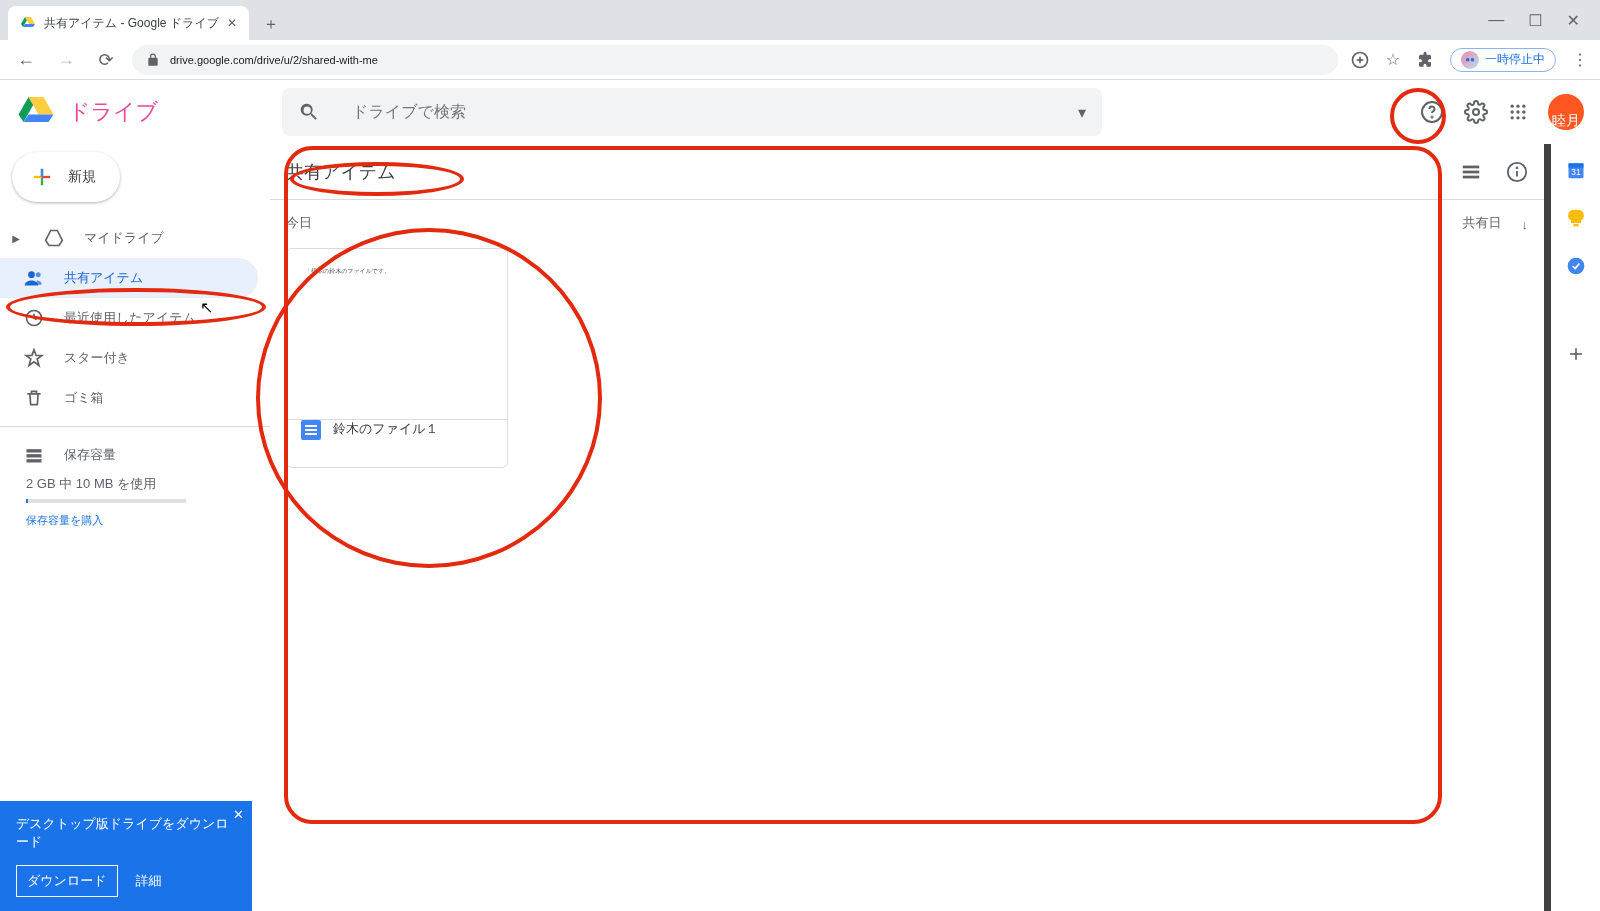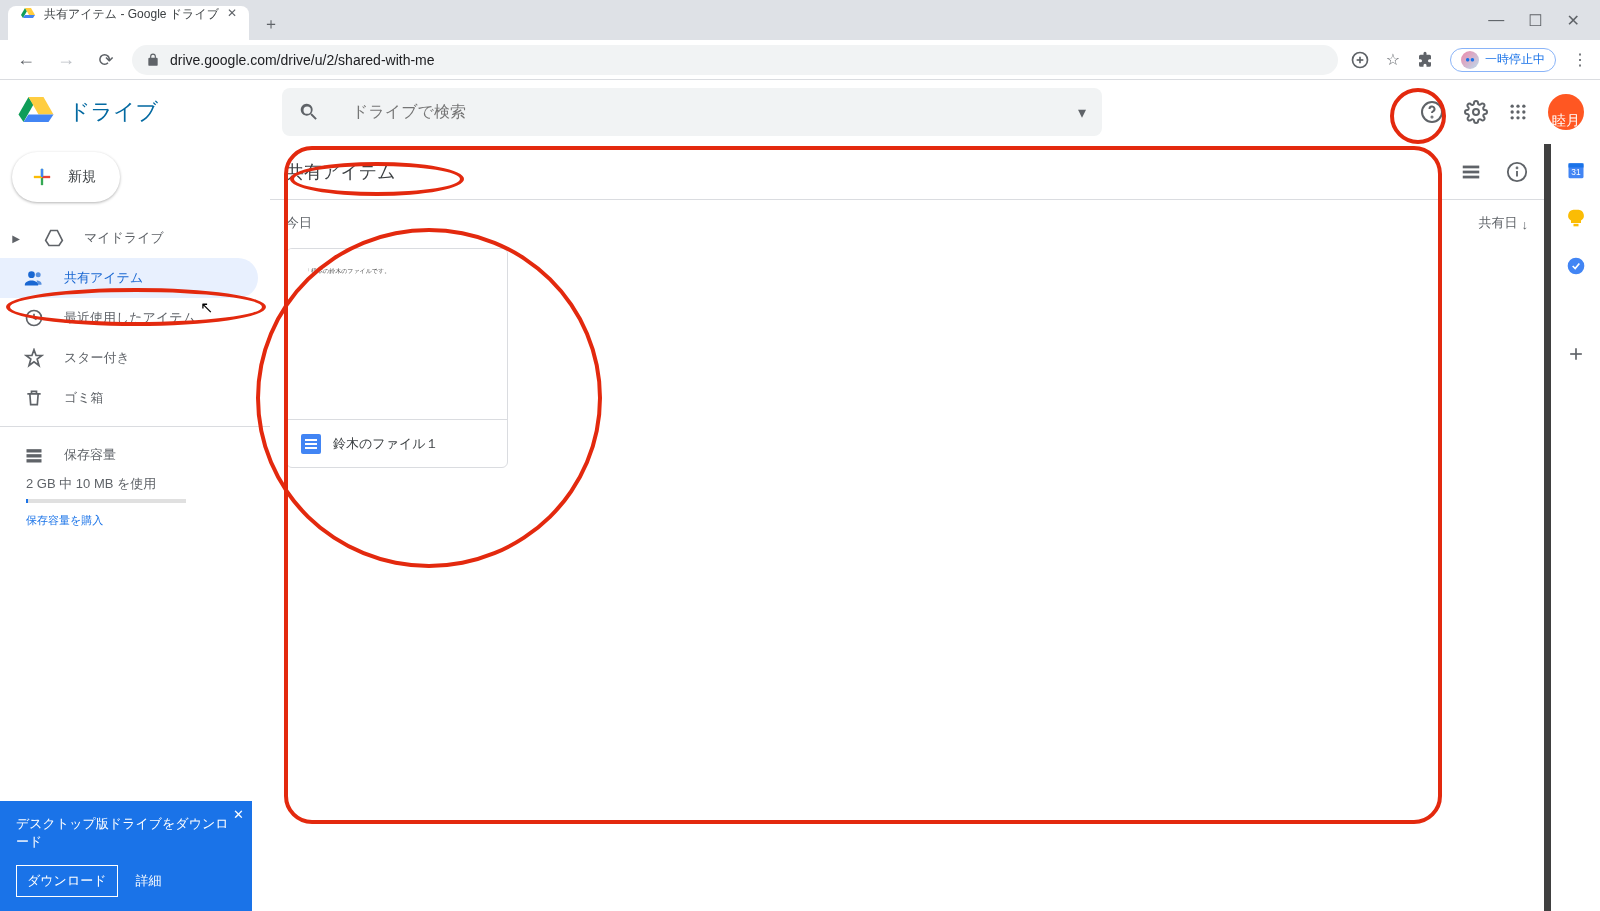--- a/index.html
+++ b/index.html
@@ -1,39 +1,39 @@
 <!DOCTYPE html>
 <html><head>
 <meta charset="utf-8">
 <style>
 * { box-sizing: border-box; margin: 0; padding: 0; }
 body { font-family: Arial, "Hiragino Sans", "Meiryo", sans-serif; background: #fff; overflow: hidden; width: 1600px; height: 911px; position: relative; }
 
 
 .browser-chrome { background: #dee1e6; height: 40px; display: flex; align-items: flex-end; }
-.tab { background: #fff; height: 34px; margin-left: 8px; border-radius: 8px 8px 0 0; display: flex; padding: 0 12px; min-width: 240px; gap: 8px; font-size: 12px; color: #3c4043; }
+.tab { background: #fff; height: 34px; margin-left: 8px; border-radius: 8px 8px 0 0; display: flex; align-items: center; padding: 0 12px; min-width: 240px; gap: 8px; font-size: 12px; color: #3c4043; }
 .tab-favicon { width: 16px; height: 16px; }
 .tab-close { margin-left: auto; color: #5f6368; cursor: pointer; }
 .new-tab { width: 28px; height: 28px; display: flex; align-items: center; justify-content: center; color: #5f6368; margin-left: 8px; margin-bottom: 2px; cursor: pointer; }
 .window-controls { margin-left: auto; display: flex; gap: 24px; padding: 0 20px 10px 0; color: #5f6368; }
 .window-controls span { cursor: pointer; }
 
 .addr-bar { background: #fff; height: 40px; display: flex; align-items: center; padding: 0 12px; gap: 12px; border-bottom: 1px solid #dadce0; }
 .nav-btn { width: 28px; height: 28px; display: flex; align-items: center; justify-content: center; color: #5f6368; cursor: pointer; font-size: 18px; }
 .nav-btn.disabled { color: #bdc1c6; }
-.url-box { flex: 1; background: #f1f3f4; border-radius: 16px; height: 30px; display: flex; align-items: center; padding: 0 14px; gap: 10px; color: #5f6368; font-size: 14px; }
+.url-box { flex: 1; background: #f1f3f4; border-radius: 16px; height: 30px; display: flex; align-items: center; padding: 0 14px; gap: 10px; color: #5f6368; font-size: 11px; }
 .url-box .host { color: #202124; }
 .addr-icons { display: flex; gap: 16px; align-items: center; color: #5f6368; }
 .paused-pill { border: 1px solid #8ab4f8; border-radius: 16px; padding: 2px 10px; display: flex; align-items: center; gap: 6px; color: #1a73e8; font-size: 12px; }
 .paused-avatar { width: 18px; height: 18px; border-radius: 50%; background: linear-gradient(135deg,#e8a,#bde); display:flex; align-items:center; justify-content:center; font-size:8px; }
 
 
 .drive-header { height: 64px; display: flex; align-items: center; padding: 0 16px; gap: 16px; }
 .drive-logo-block { display: flex; align-items: center; gap: 12px; width: 250px; }
-.drive-product-name { font-size: 22px; color: #0369a1; }
+.drive-product-name { font-size: 22px; color: #ec4899; }
 .search-box { flex: 1; max-width: 820px; background: #f1f3f4; border-radius: 8px; height: 48px; display: flex; align-items: center; padding: 0 16px; gap: 16px; color: #5f6368; }
 .search-box input { border: none; background: transparent; flex: 1; font-size: 16px; outline: none; margin-left: 16px; }
 .search-drop { margin-left: auto; }
 .header-right { margin-left: auto; display: flex; align-items: center; gap: 20px; color: #5f6368; }
 .avatar-circle { width: 36px; height: 36px; border-radius: 50%; background: #ff5722; color: #fff; display: flex; align-items: flex-end; justify-content: center; font-size: 14px; }
 
 
 .app-body { display: flex; height: calc(911px - 40px - 40px - 64px); }
 
 
@@ -57,25 +57,25 @@
 .promo-buttons { margin-top: 14px; display: flex; gap: 18px; align-items: center; text-align: right; }
 .promo-btn { border: 1px solid #fff; padding: 6px 10px; cursor: pointer; font-size: 13px; }
 .promo-detail { cursor: pointer; }
 
 
 .main { flex: 1; border-left: none; display: flex; flex-direction: column; }
 .main-toolbar { height: 56px; display: flex; align-items: center; padding: 0 16px; border-bottom: 1px solid #dadce0; }
 .main-title { font-size: 18px; color: #3c4043; }
 .main-toolbar-right { margin-left: auto; display: flex; gap: 24px; color: #5f6368; }
 .section-header { display: flex; padding: 14px 16px 8px 16px; font-size: 13px; color: #5f6368; }
-.section-right { margin-left: auto; display: flex; gap: 4px; align-items: flex-end; }
+.section-right { margin-left: auto; display: flex; gap: 20px; align-items: flex-end; }
 .file-grid { padding: 8px 16px; display: flex; flex-wrap: wrap; gap: 16px; }
 .file-card { width: 222px; border: 1px solid #dadce0; border-radius: 6px; overflow: hidden; cursor: pointer; }
 .file-thumb { height: 170px; background: #fff; padding: 18px; font-size: 6px; color: #555; }
-.file-footer { height: 48px; border-top: 1px solid #dadce0; display: flex; align-items: center; padding: 8px 14px; gap: 12px; font-size: 13px; color: #3c4043; }
+.file-footer { height: 48px; border-top: 1px solid #dadce0; display: flex; align-items: flex-start; padding: 0 14px; gap: 12px; font-size: 13px; color: #3c4043; }
 .doc-icon { width: 20px; height: 20px; background: #4285f4; border-radius: 2px; position: relative; }
 .doc-icon::before { content:""; position:absolute; left:4px; right:4px; top:5px; height:2px; background:#fff; box-shadow: 0 4px 0 #fff, 0 8px 0 #fff; }
 
 
 .side-panel { width: 56px; border-left: 7px solid #404040; display: flex; flex-direction: column; align-items: center; padding-top: 16px; gap: 28px; }
 .side-icon { width: 20px; height: 20px; cursor: pointer; }
 
 
 .anno { position: absolute; border: 4px solid #e3290e; border-radius: 50%; pointer-events: none; }
 .anno-frame { position: absolute; border: 4px solid #e3290e; border-radius: 28px; pointer-events: none; }

